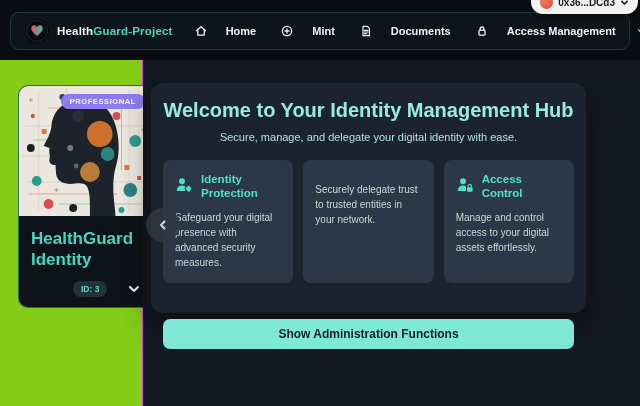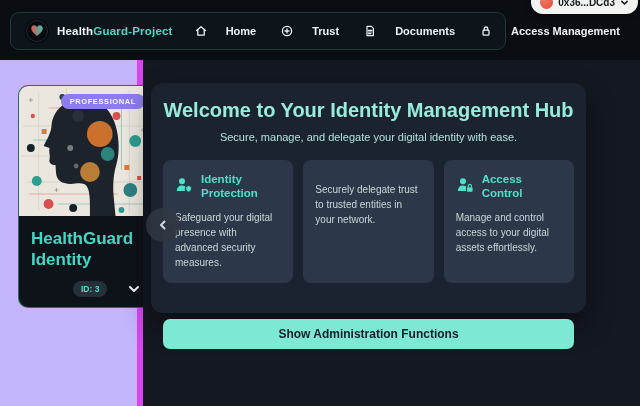--- a/index.html
+++ b/index.html
@@ -6,21 +6,21 @@
   html,body { width:640px; height:406px; overflow:hidden; }
   body {
     font-family:"Liberation Sans", sans-serif;
     background:#0a0d12;
     color:#e8edf2;
     position:relative;
   }
   
   .topbar { position:relative; height:60px; background:#0a0d12; }
   .navbar {
-    position:absolute; left:10px; top:12px; width:496px; height:38px;
+    position:absolute; left:10px; top:12px; width:620px; height:38px;
     background:#0d141a; border:1px solid #1e3a39; border-radius:9px;
     display:flex; align-items:center; padding:0 14px;
   }
   .brand { display:flex; align-items:center; gap:8px; cursor:pointer; }
   .logo-circle { width:24px; height:24px; border-radius:50%; background:#05080c;
     display:flex; align-items:center; justify-content:center; }
   .brand-text { font-size:11.5px; font-weight:bold; letter-spacing:.2px; white-space:nowrap; }
   .brand-text .p1 { color:#f2f5f7; }
   .brand-text .p2 { color:#4ad8c7; }
   .nav-items { display:flex; align-items:center; gap:25px; margin-left:22px; }
@@ -32,21 +32,21 @@
   .wallet {
     position:absolute; top:-10px; right:2px; height:24px;
     background:#f3f4f2; border-radius:12px; display:flex; align-items:center;
     gap:5px; padding:0 9px; box-shadow:0 2px 6px rgba(0,0,0,.4); cursor:pointer;
   }
   .wallet-dot { width:13px; height:13px; border-radius:50%;
     background:radial-gradient(circle at 35% 35%, #f07a5a, #dd4840); }
   .wallet-addr { font-size:10px; font-weight:bold; color:#15181c; }
   
   .content { position:relative; display:flex; height:346px; }
-  .sidebar { width:143px; background:#c4b5fd; border-right:6px solid #d946ef; position:relative; }
+  .sidebar { width:143px; background:#84cc16; border-right:1px solid #d946ef; position:relative; }
   .identity-card {
     position:absolute; left:18px; top:25px; width:134px;
     background:#0e1319; border:1px solid rgba(77,216,198,.45); border-radius:10px;
     overflow:hidden;
   }
   .identity-img { position:relative; width:100%; height:130px; }
   .identity-img svg { display:block; width:100%; height:100%; }
   .pro-badge {
     position:absolute; top:8px; right:6px; background:#8d7cf0; color:#f6f4ff;
     font-size:7.5px; font-weight:bold; letter-spacing:.6px;
@@ -121,21 +121,21 @@
         </span>
         <span>Home</span>
       </div>
       <div class="nav-item">
         <span>
           <svg width="12" height="12" viewBox="0 0 12 12" fill="none" stroke="#eef2f5" stroke-width="1.3" stroke-linecap="round">
             <circle cx="6" cy="6" r="4.6"></circle>
               <path d="M6 4 V8 M4 6 H8"></path>
           </svg>
         </span>
-        <span>Trust</span>
+        <span>Mint</span>
       </div>
       <div class="nav-item">
         <span>
           <svg width="12" height="12" viewBox="0 0 12 12" fill="none" stroke="#eef2f5" stroke-width="1.2" stroke-linecap="round" stroke-linejoin="round">
             <path d="M3 1.4 H7.4 L9.4 3.4 V10.6 H3 Z"></path>
               <path d="M4.4 5.4 H8 M4.4 7 H8 M4.4 8.6 H6.8"></path>
           </svg>
         </span>
         <span>Documents</span>
       </div>

